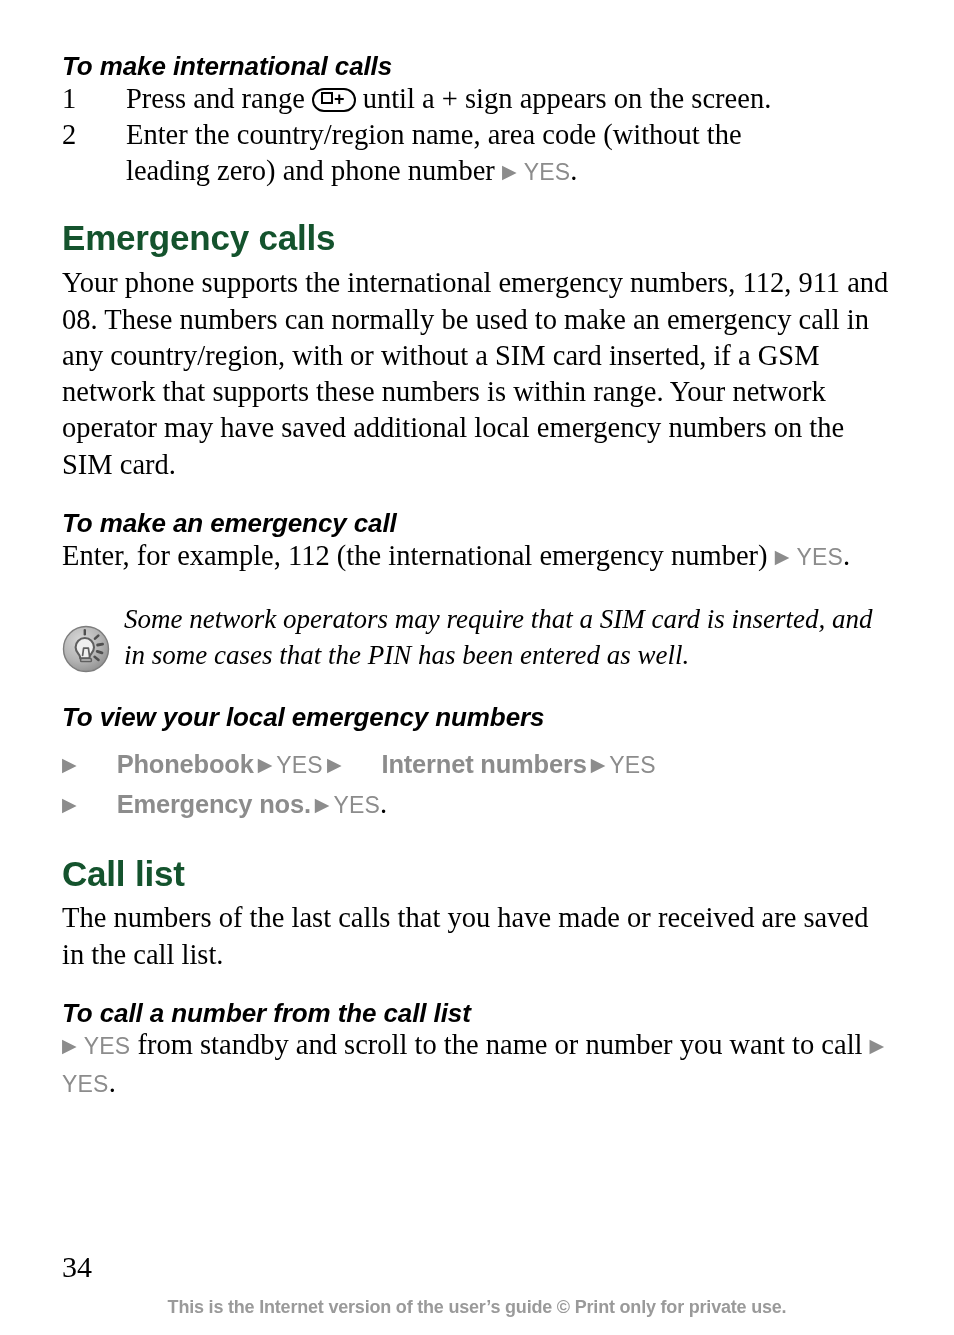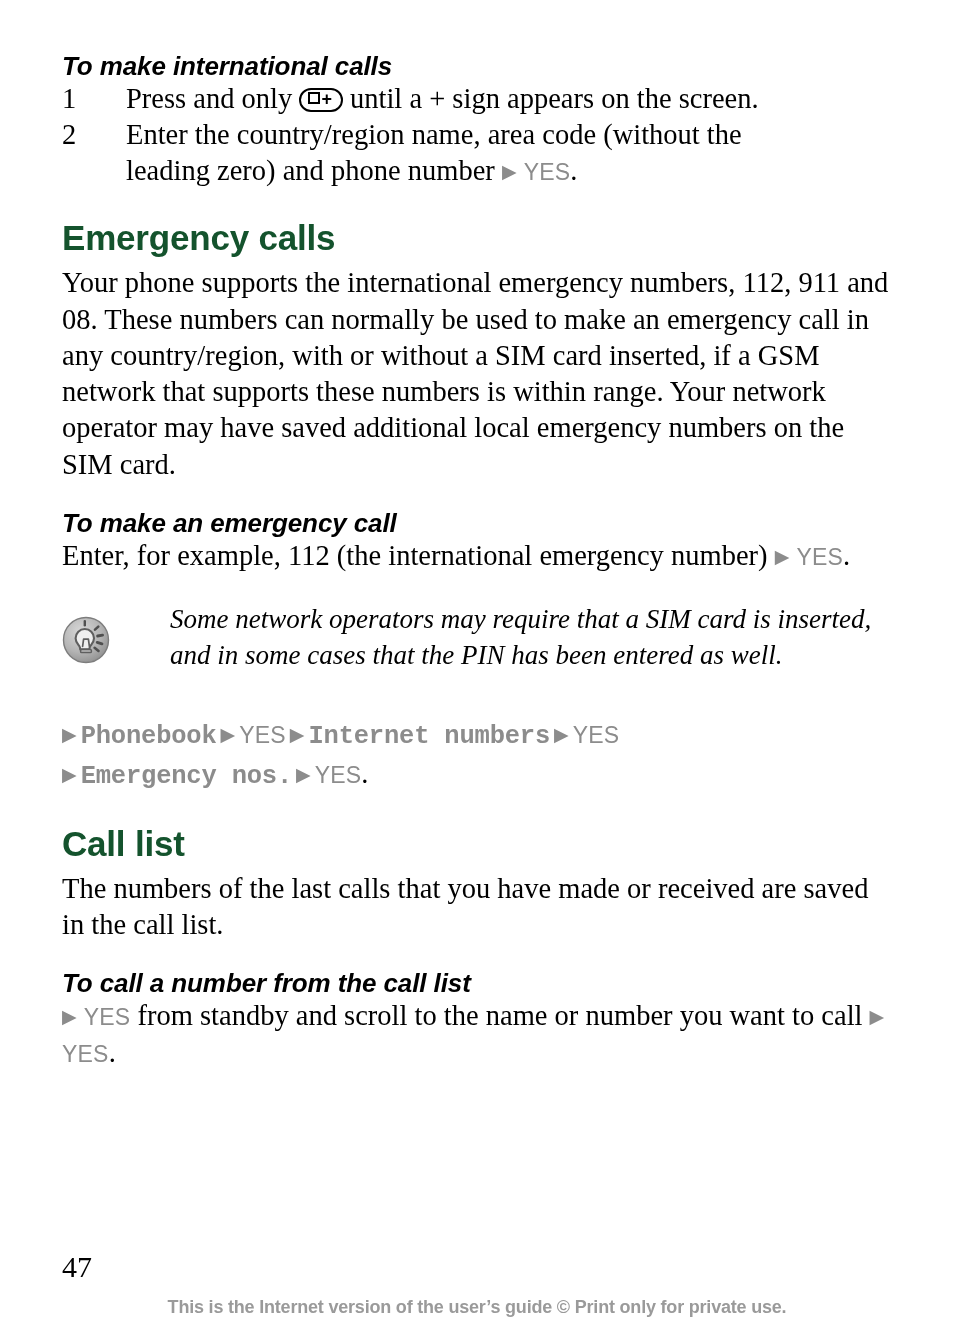--- a/index.html
+++ b/index.html
@@ -85,25 +85,26 @@
 
   
   .yes {
     font-family: "Liberation Sans", "DejaVu Sans", sans-serif;
     font-weight: normal;
     font-size: 23px;
     color: #8c8c8c;
     letter-spacing: 0.2px;
   }
   .menu-item {
-    font-family: Liberation Mono, monospace;
+    font-family: Liberation Sans, sans-serif;
     font-weight: bold;
     font-size: 25.5px;
     color: #8c8c8c;
     letter-spacing: -0.2px;
+    margin-left: 36px;
   }
   .arrow {
     color: #8c8c8c;
     font-size: 19px;
     display: inline-block;
     vertical-align: 2px;
     line-height: 1;
   }
   .menu-line {
     line-height: 37px;
@@ -133,22 +134,21 @@
     margin-right: 1px;
   }
   .keycap .plus {
     font-size: 18px;
     font-weight: bold;
   }
 
   
   .note-block {
     display: flex;
-    align-items: center;
-    gap: 46px;
+    align-items: flex-end;
   }
   .note-icon {
     flex: 0 0 48px;
     width: 48px;
     height: 48px;
     margin-right: 14px;
     margin-top: 6px;
   }
   .note-icon svg { display: block; }
 
@@ -183,21 +183,21 @@
 <body>
 
 <div class="page">
   <div class="content">
 
     <h2 class="h2">To make international calls</h2>
 
     <div class="steps">
       <div class="step">
         <span class="step-num">1</span>
-        <span class="step-body"><span>Press and only </span><span class="keycap"><span class="zero"></span><span class="plus">+</span></span><span> until a + sign appears on the screen.</span></span>
+        <span class="step-body"><span>Press and range </span><span class="keycap"><span class="zero"></span><span class="plus">+</span></span><span> until a + sign appears on the screen.</span></span>
       </div>
 
       <div class="step">
         <span class="step-num">2</span>
         <span class="step-body"><span>Enter the country/region name, area code (without the</span><br><span>leading zero) and phone number</span> <span class="arrow">▶</span> <span class="yes">YES</span><span>.</span></span>
       </div>
     </div>
 
     <div class="sp-3"></div>
 
@@ -235,20 +235,21 @@
           <path d="M35.6 20.0 l5.0 -0.8" stroke="#4f4f4f" stroke-width="2.8" stroke-linecap="round"></path>
           <path d="M35.2 26.4 l4.8 1.4" stroke="#4f4f4f" stroke-width="2.8" stroke-linecap="round"></path>
           <path d="M32.6 31.8 l3.9 3.1" stroke="#4f4f4f" stroke-width="2.6" stroke-linecap="round"></path>
         </svg>
       </div>
       <p class="note-text">Some network operators may require that a SIM card is inserted, and in some cases that the PIN has been entered as well.</p>
     </div>
 
     <div class="sp-3"></div>
 
+    <h2 class="h2">To view your local emergency numbers</h2>
     <div class="sp-2"></div>
 
     <div class="menu-line">
       <span class="arrow">▶</span>
       <span class="menu-item">Phonebook</span>
       <span class="arrow">▶</span>
       <span class="yes">YES</span>
       <span class="arrow">▶</span>
       <span class="menu-item">Internet numbers</span>
       <span class="arrow">▶</span>
@@ -268,16 +269,16 @@
     <div class="sp-4"></div>
     <p class="body-text">The numbers of the last calls that you have made or received are saved in the call list.</p>
 
     <div class="sp-1"></div>
 
     <h2 class="h2">To call a number from the call list</h2>
     <p class="body-text"><span class="arrow">▶</span> <span class="yes">YES</span><span> from standby and scroll to the name or number you want to call</span> <span class="arrow">▶</span> <span class="yes">YES</span><span>.</span></p>
 
   </div>
 
-  <div class="page-number">47</div>
+  <div class="page-number">34</div>
 
   <div class="footer">This is the Internet version of the user’s guide © Print only for private use.</div>
 </div>
 
 </body></html>

